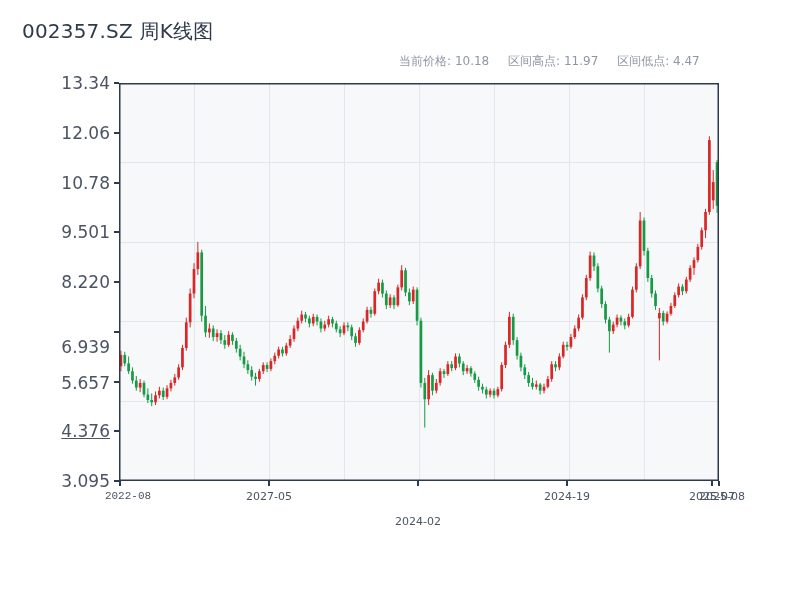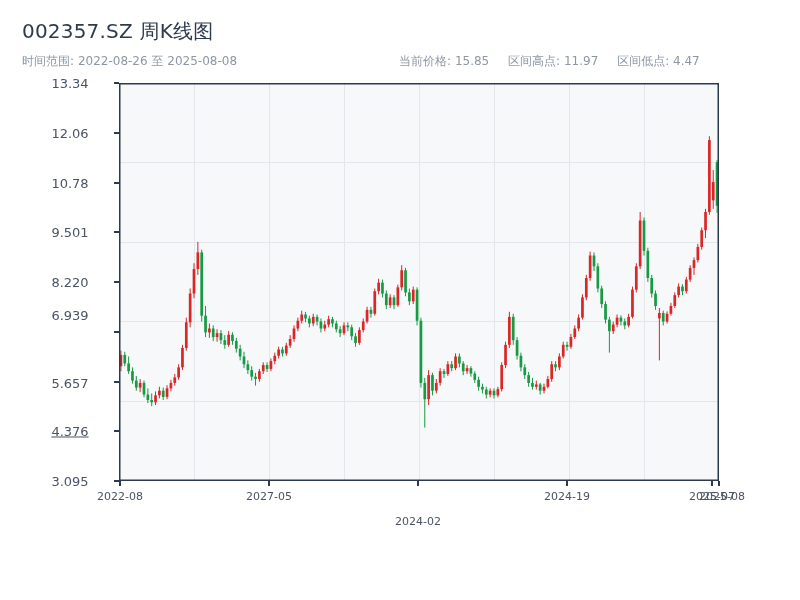--- a/index.html
+++ b/index.html
@@ -16,50 +16,44 @@
     position: absolute; top: 53px; font-size: 12px; color: #8d97a4;
   }
   .subline.left  { left: 22px; }
   .subline.right { left: 399px; }
   .subline .pair { margin-right: 15px; }
 
   .plot-wrap { position: absolute; left: 119px; top: 83px; width: 600px; height: 398px; }
   .plot-wrap svg { position: absolute; left: 0; top: 0; overflow: visible; }
 
   .ylabel {
-    position: absolute; left: 30px; width: 80px; text-align: center;
-    font-size: 13px; color: #4a5464; transform: translateY(-50%);
+    position: absolute; left: 30px; width: 80px; text-align: right;
+    font-size: 17px; color: #4a5464; transform: translateY(-50%);
   }
   .xlabel {
     position: absolute; top: 490px; font-size: 11px; color: #4a5464;
     transform: translateX(-50%); white-space: nowrap;
   }
   .ytick {
     position: absolute; width: 5px; height: 2px; background: #2b3a4d; left: 114px;
   }
   .xtick {
     position: absolute; width: 2px; height: 5px; background: #2b3a4d; top: 481px;
   }
 </style>
 </head>
 <body>
 
 <div class="page">
 
   <div class="title">002357.SZ 周K线图</div>
 
-  <div class="subline left">
-    <span>时间范围:</span>
-    <span>2022-08-26</span>
-    <span>至</span>
-    <span>2025-08-08</span>
-  </div>
 
   <div class="subline right">
-    <span class="pair"><span>当前价格:</span> <span>15.85</span></span>
+    <span class="pair"><span>当前价格:</span> <span>10.18</span></span>
     <span class="pair"><span>区间高点:</span> <span>11.97</span></span>
     <span class="pair"><span>区间低点:</span> <span>4.47</span></span>
   </div>
 
   <div class="plot-wrap">
     <svg id="plot-svg" width="600" height="398" viewBox="0 0 600 398">
         <rect x="0" y="0" width="600" height="398" fill="#f6f8fa"></rect>
         <line x1="75" y1="0" x2="75" y2="398" stroke="#e3e6ea" stroke-width="1" shape-rendering="crispEdges"></line>
         <line x1="150" y1="0" x2="150" y2="398" stroke="#e3e6ea" stroke-width="1" shape-rendering="crispEdges"></line>
         <line x1="225" y1="0" x2="225" y2="398" stroke="#e3e6ea" stroke-width="1" shape-rendering="crispEdges"></line>
@@ -392,29 +386,29 @@
       <div class="ylabel" style="top: 83px;">13.34</div>
       <div class="ytick" style="top: 131.75px;"></div>
       <div class="ylabel" style="top: 132.75px;">12.06</div>
       <div class="ytick" style="top: 181.5px;"></div>
       <div class="ylabel" style="top: 182.5px;">10.78</div>
       <div class="ytick" style="top: 231.25px;"></div>
       <div class="ylabel" style="top: 232.25px;">9.501</div>
       <div class="ytick" style="top: 281px;"></div>
       <div class="ylabel" style="top: 282px;">8.220</div>
       <div class="ytick" style="top: 330.75px;"></div>
-      <div class="ylabel" style="top: 315px;">6.939</div>
+      <div class="ylabel" style="top: 347px;">6.939</div>
       <div class="ytick" style="top: 380.5px;"></div>
       <div class="ylabel" style="top: 383px;">5.657</div>
       <div class="ytick" style="top: 430.25px;"></div>
       <div class="ylabel" style="top: 431.25px; text-decoration: underline;">4.376</div>
       <div class="ytick" style="top: 480px;"></div>
       <div class="ylabel" style="top: 481px;">3.095</div>
       <div class="xtick" style="left: 119px;"></div>
-      <div class="xlabel" style="left: 120px;">2022-08</div>
+      <div class="xlabel" style="left: 128px; font-family: Liberation Mono, monospace;">2022-08</div>
       <div class="xtick" style="left: 268px;"></div>
       <div class="xlabel" style="left: 269px;">2027-05</div>
       <div class="xtick" style="left: 417px;"></div>
       <div class="xlabel" style="left: 418px; margin-top: 25px;">2024-02</div>
       <div class="xtick" style="left: 566px;"></div>
       <div class="xlabel" style="left: 567px;">2024-19</div>
       <div class="xtick" style="left: 711px;"></div>
       <div class="xlabel" style="left: 712px;">2025-07</div>
       <div class="xtick" style="left: 718px;"></div>
       <div class="xlabel" style="left: 722px;">2025-08</div>

